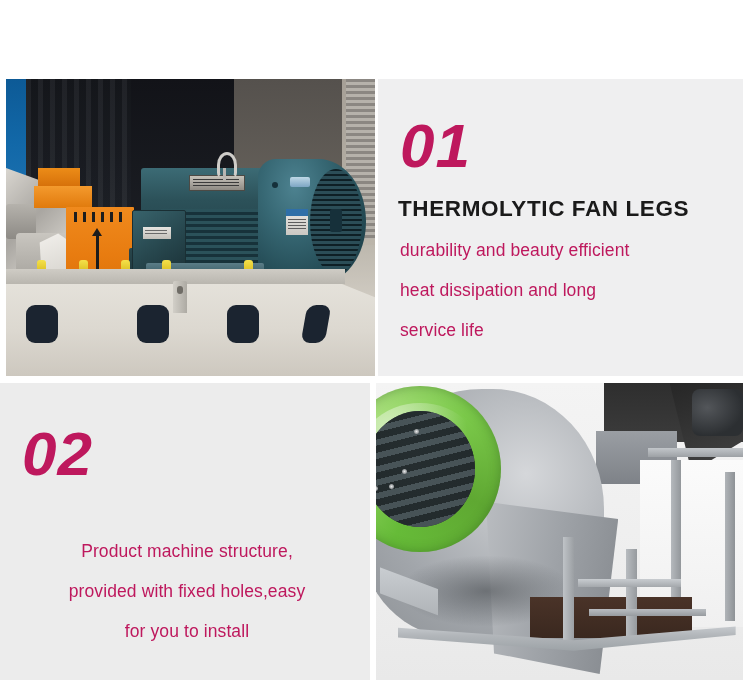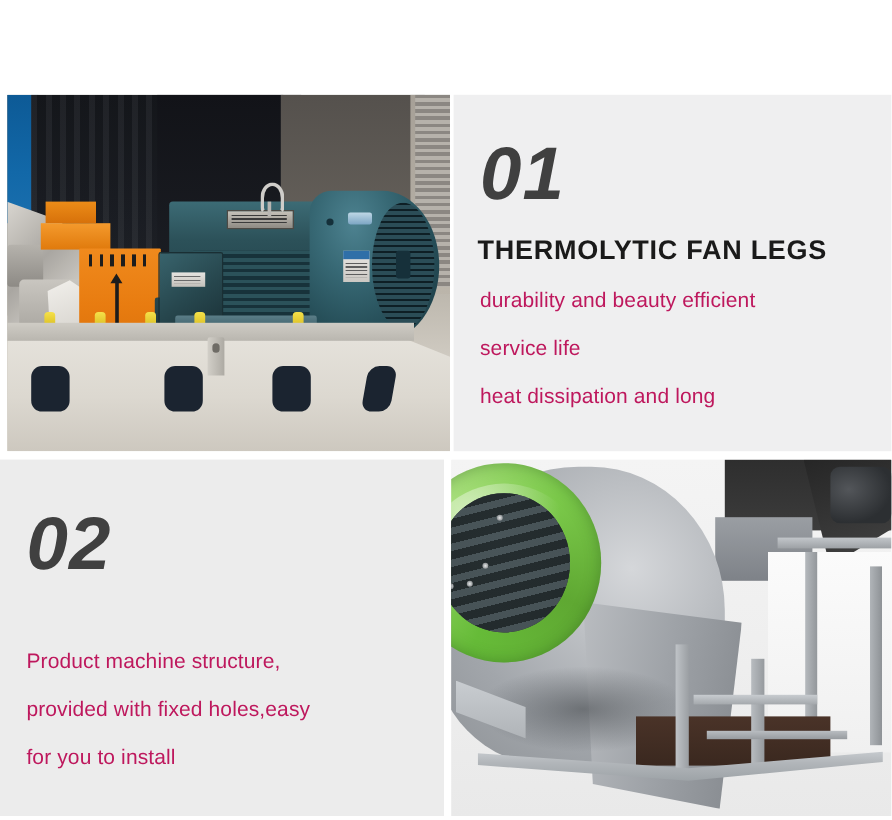--- a/index.html
+++ b/index.html
@@ -38,29 +38,29 @@
     white-space:nowrap;
   }
 
   
   .row{position:absolute;left:0;width:743px;height:297px;}
   .row-1{top:79px;}
   .row-2{top:383px;}
   .cell{position:absolute;top:0;height:297px;overflow:hidden;}
   .cell-img-left{left:6px;width:369px;}
   .cell-txt-right{left:378px;width:365px;background:#efeff0;}
-  .cell-txt-left{left:0px;width:370px;background:#ececec;}
+  .cell-txt-left{left:0px;width:370px;background:#ececec;text-align:center;}
   .cell-img-right{left:376px;width:367px;}
 
   
   .panel{position:relative;width:100%;height:100%;}
   .num{
     position:absolute;
     font-size:62px;font-weight:bold;font-style:italic;
-    color:#404040;
+    color:#be185d;
     letter-spacing:1px;
     line-height:1;
     font-family:"Liberation Sans",sans-serif;
   }
   .panel-1 .num{left:22px;top:36px;}
   .panel-2 .num{left:22px;top:40px;}
 
   .heading{
     position:absolute;
     font-size:22.5px;font-weight:bold;
@@ -345,22 +345,22 @@
         <div class="p1-hole p1-h4"></div>
       </div>
     </div>
 
     <div class="cell cell-txt-right">
       <div class="panel panel-1">
         <div class="num">01</div>
         <div class="heading">THERMOLYTIC FAN LEGS</div>
         <div class="desc">
           <div>durability and beauty efficient</div>
+          <div>heat dissipation and long</div>
           <div>service life</div>
-          <div>heat dissipation and long</div>
         </div>
       </div>
     </div>
   </div>
 
   <div class="row row-2">
 
     <div class="cell cell-txt-left">
       <div class="panel panel-2">
         <div class="num">02</div>

